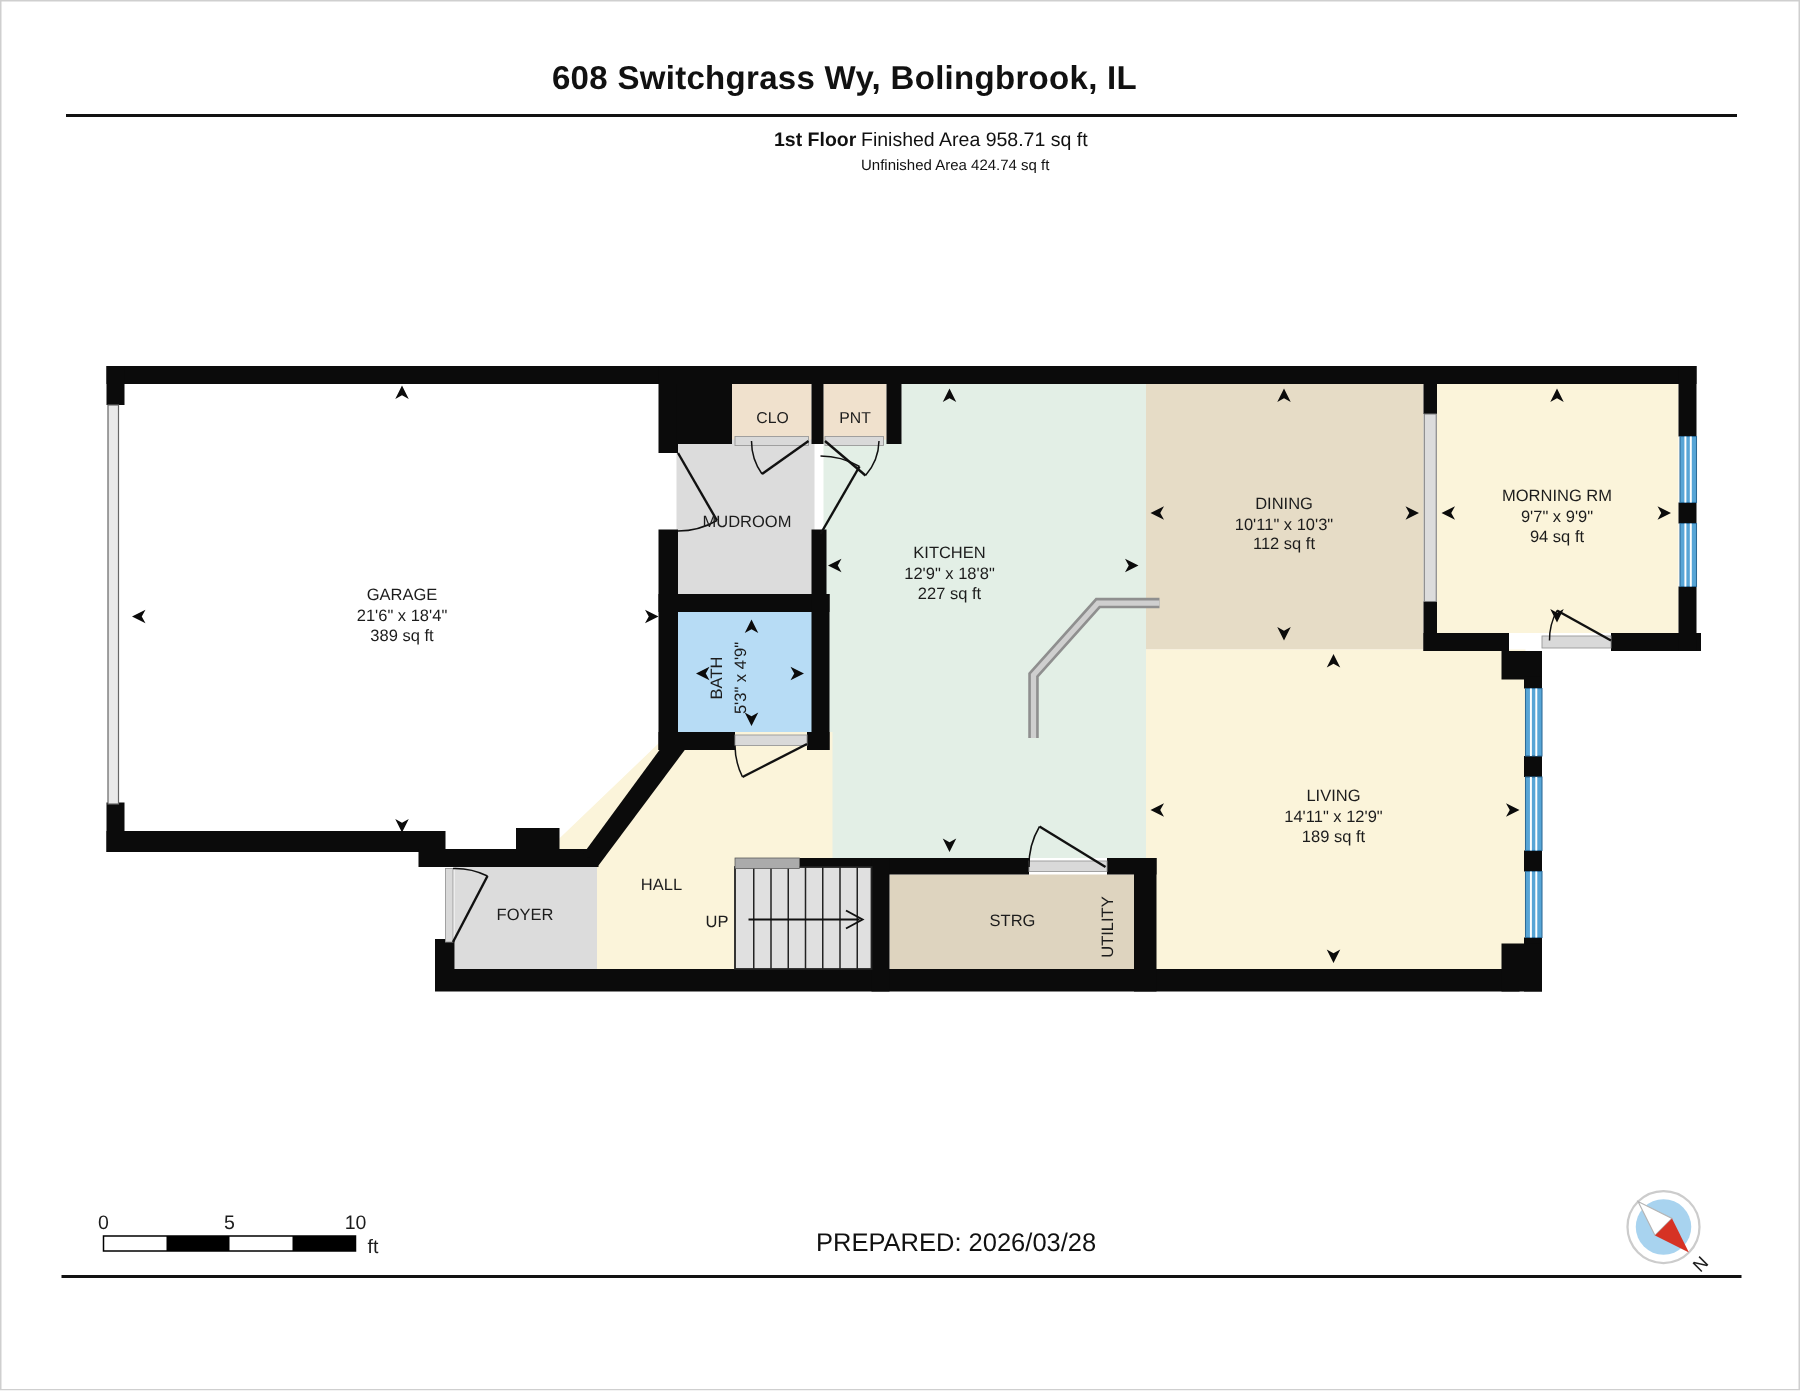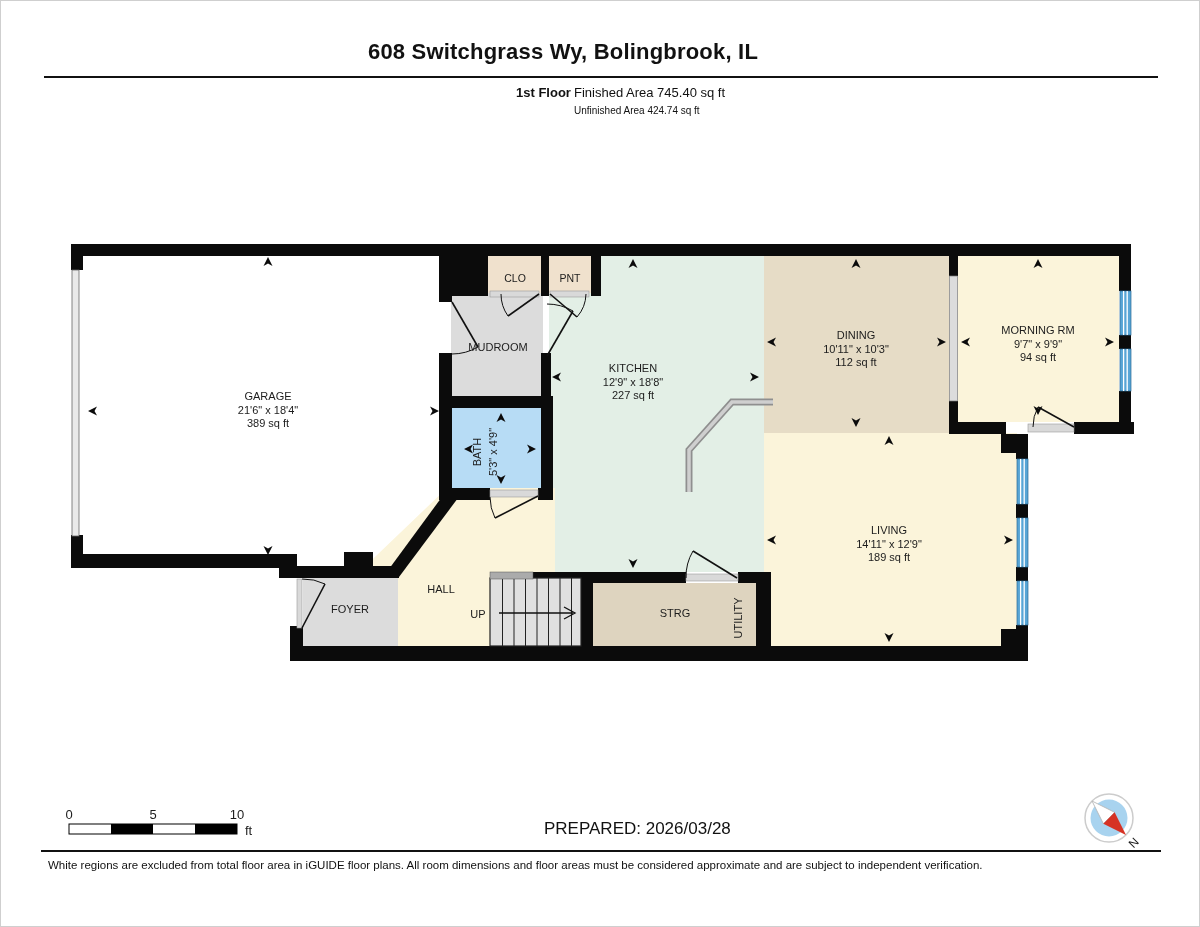--- a/index.html
+++ b/index.html
@@ -22,21 +22,21 @@
   .footer{position:absolute;left:47px;top:858px;width:1110px;font-size:11.5px;}
 </style>
 </head>
 <body>
 
 <div class="page">
 
   <div class="title">608 Switchgrass Wy, Bolingbrook, IL</div>
   <div class="title-rule"></div>
   <div class="floor-label">1st Floor</div>
-  <div class="area-finished">Finished Area 745.40 sq ft</div>
+  <div class="area-finished">Finished Area 958.71 sq ft</div>
   <div class="area-unfinished">Unfinished Area 424.74 sq ft</div>
 
   <svg class="plan" viewBox="0 0 1200 927">
     <defs>
       <polygon id="arr" points="0,-5 4.5,4 0,1.5 -4.5,4"></polygon>
     </defs>
 
     <g>
       <rect x="82" y="255" width="365" height="300" fill="#ffffff"></rect>
       <rect x="487" y="255" width="53" height="40" fill="#f0e1cd"></rect>
@@ -250,15 +250,14 @@
       <g transform="rotate(-45 1108 817)">
         <polygon points="1108,793 1100,817 1116,817" fill="#ffffff" stroke="#b5b5b5" stroke-width="0.8"></polygon>
         <polygon points="1108,841 1100,817 1116,817" fill="#d63224"></polygon>
         <text x="1108" y="856" text-anchor="middle" font-size="12">N</text>
       </g>
     </g>
   </svg>
 
   <div class="prepared">PREPARED: 2026/03/28</div>
   <div class="footer-rule"></div>
-  <div class="footer">White regions are excluded from total floor area in iGUIDE floor plans. All room dimensions and floor areas must be considered approximate and are subject to independent verification.</div>
 
 </div>
 
 </body></html>

